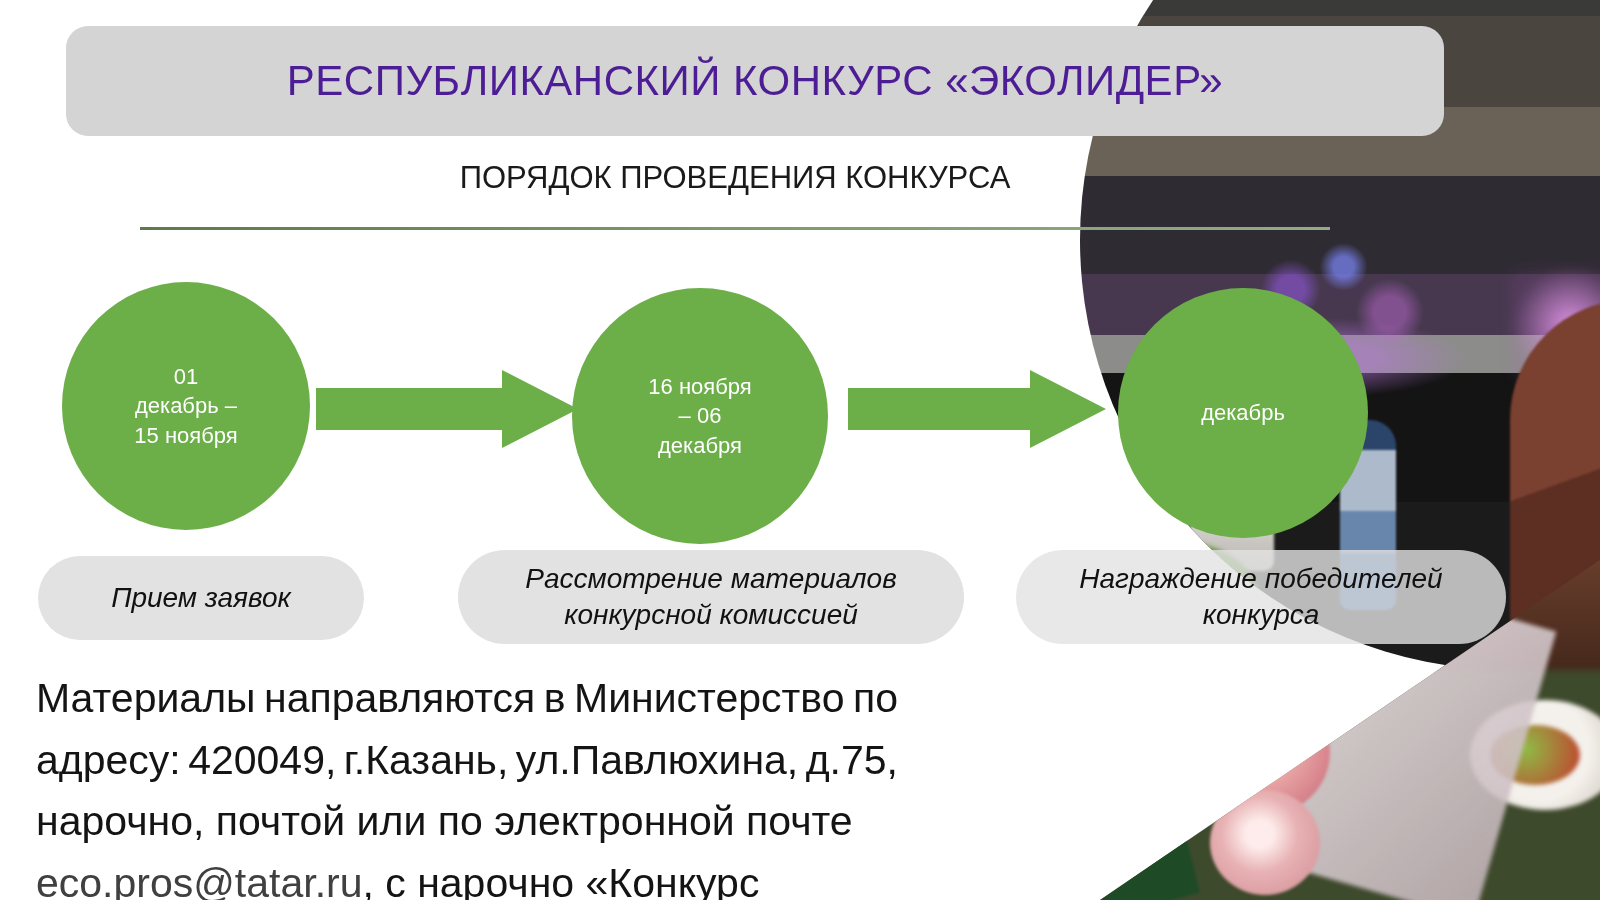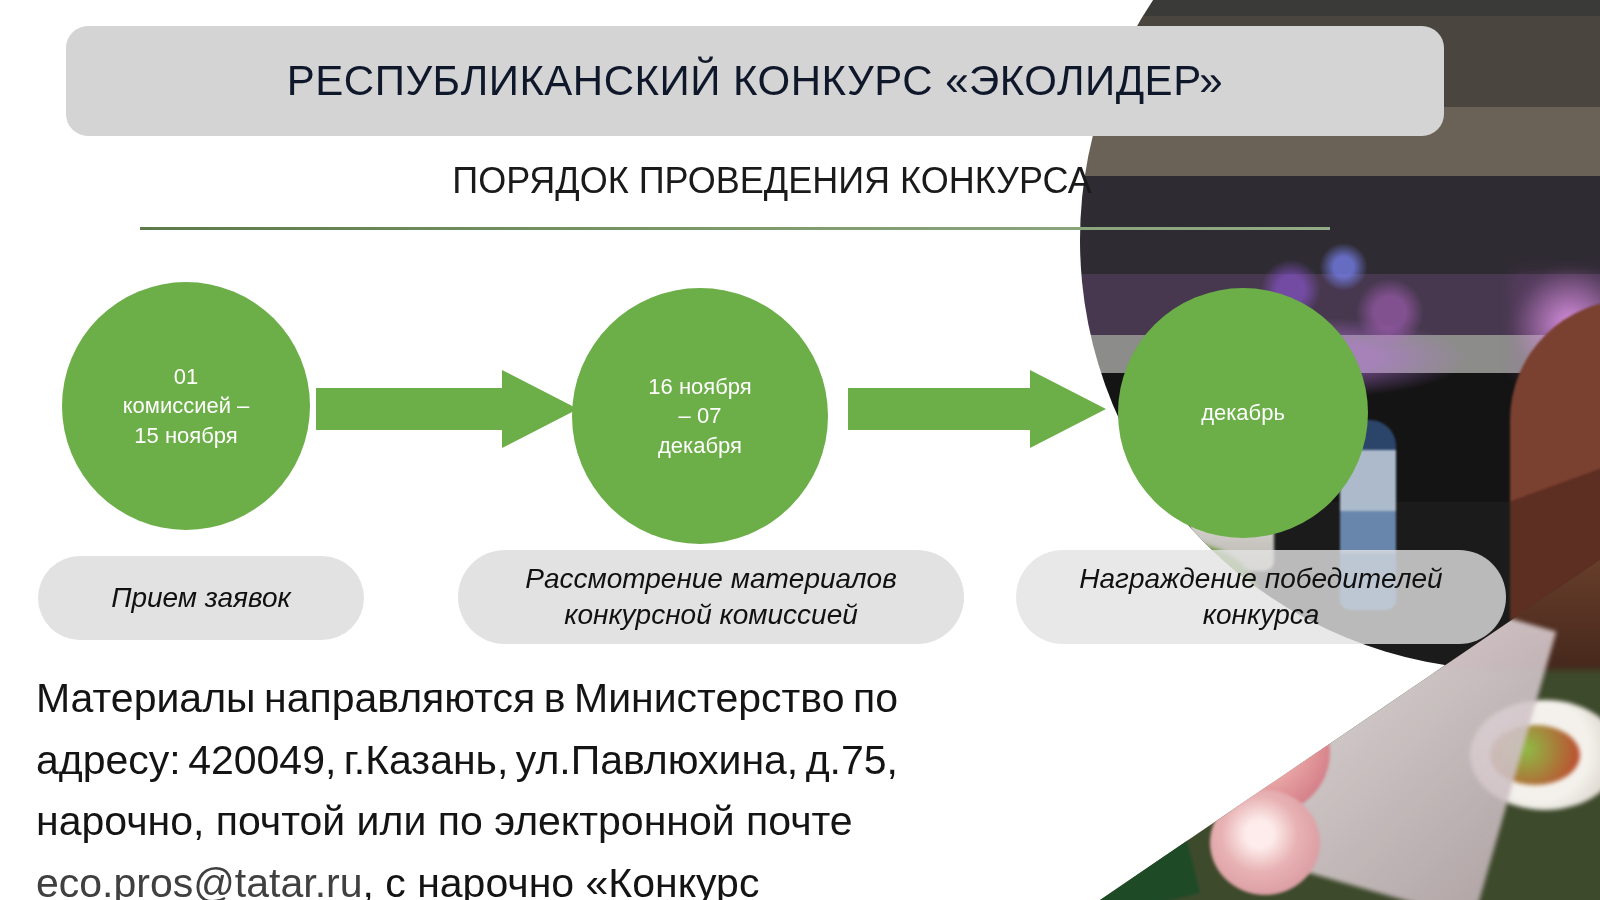--- a/index.html
+++ b/index.html
@@ -202,35 +202,34 @@
     background: #d4d4d4;
     border-radius: 22px;
     display: flex;
     align-items: center;
     justify-content: center;
     z-index: 3;
   }
   .title-bar .title-text {
     font-size: 42px;
     font-weight: 400;
-    color: #0f172a;
+    color: #4c1d95;
     letter-spacing: 0.5px;
     text-align: center;
   }
 
   .subtitle {
     position: absolute;
     left: 0;
     top: 160px;
     width: 1470px;
     text-align: center;
-    font-size: 36px;
+    font-size: 31px;
     color: #1a1a1a;
     z-index: 3;
-    padding-left: 37px;
   }
   .divider {
     position: absolute;
     left: 140px;
     top: 227px;
     width: 1190px;
     height: 3px;
     background: linear-gradient(90deg, #5c7a4c, #7d9a6d 50%, #93ab86);
     z-index: 3;
   }
@@ -348,33 +347,33 @@
   </div>
 
   <div class="subtitle">ПОРЯДОК ПРОВЕДЕНИЯ КОНКУРСА</div>
   <div class="divider"></div>
 
   <div class="flow">
 
     <div class="circle circle-1">
       <span class="c-text">
         <span>01</span><br>
-        <span>комиссией –</span><br>
+        <span>декабрь –</span><br>
         <span>15 ноября</span>
       </span>
     </div>
 
     <svg class="arrow arrow-1" viewBox="0 0 262 78">
       <polygon points="0,18 186,18 186,0 262,39 186,78 186,60 0,60" fill="#6cae48"></polygon>
     </svg>
 
     <div class="circle circle-2">
       <span class="c-text">
         <span>16 ноября</span><br>
-        <span>– 07</span><br>
+        <span>– 06</span><br>
         <span>декабря</span>
       </span>
     </div>
 
     <svg class="arrow arrow-2" viewBox="0 0 258 78">
       <polygon points="0,18 182,18 182,0 258,39 182,78 182,60 0,60" fill="#6cae48"></polygon>
     </svg>
 
     <div class="circle circle-3">
       <span class="c-text">декабрь</span>

